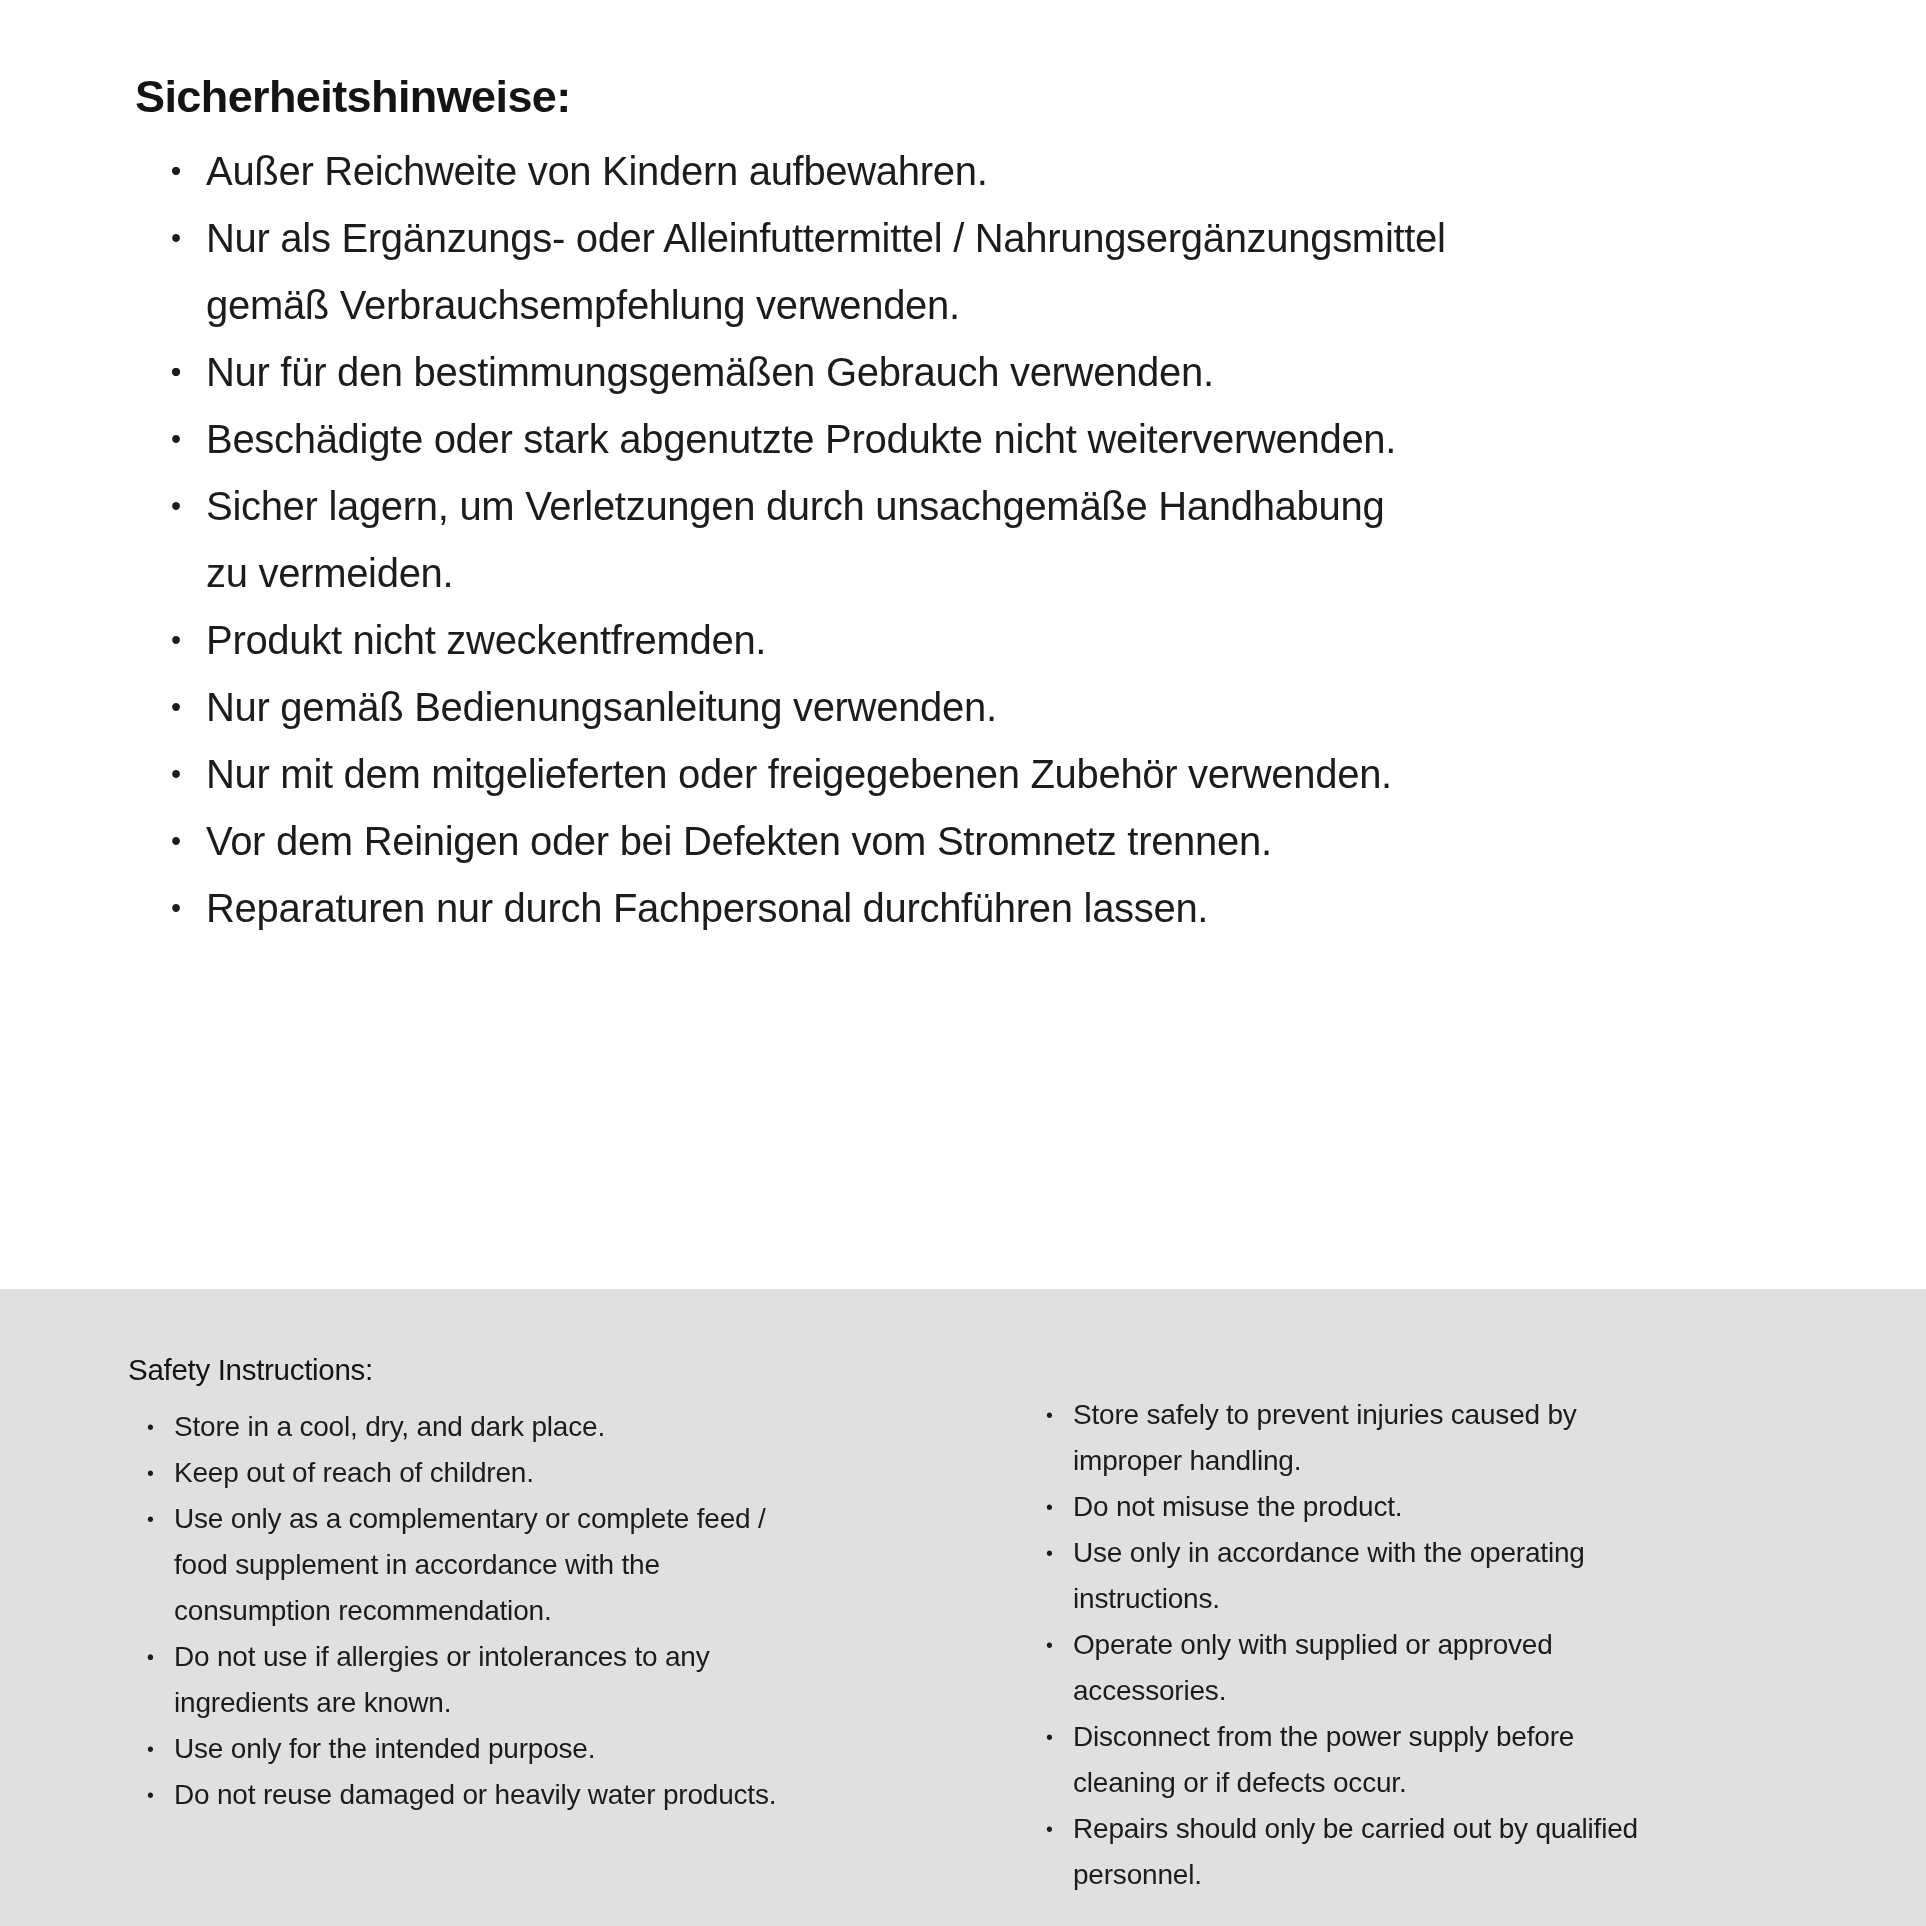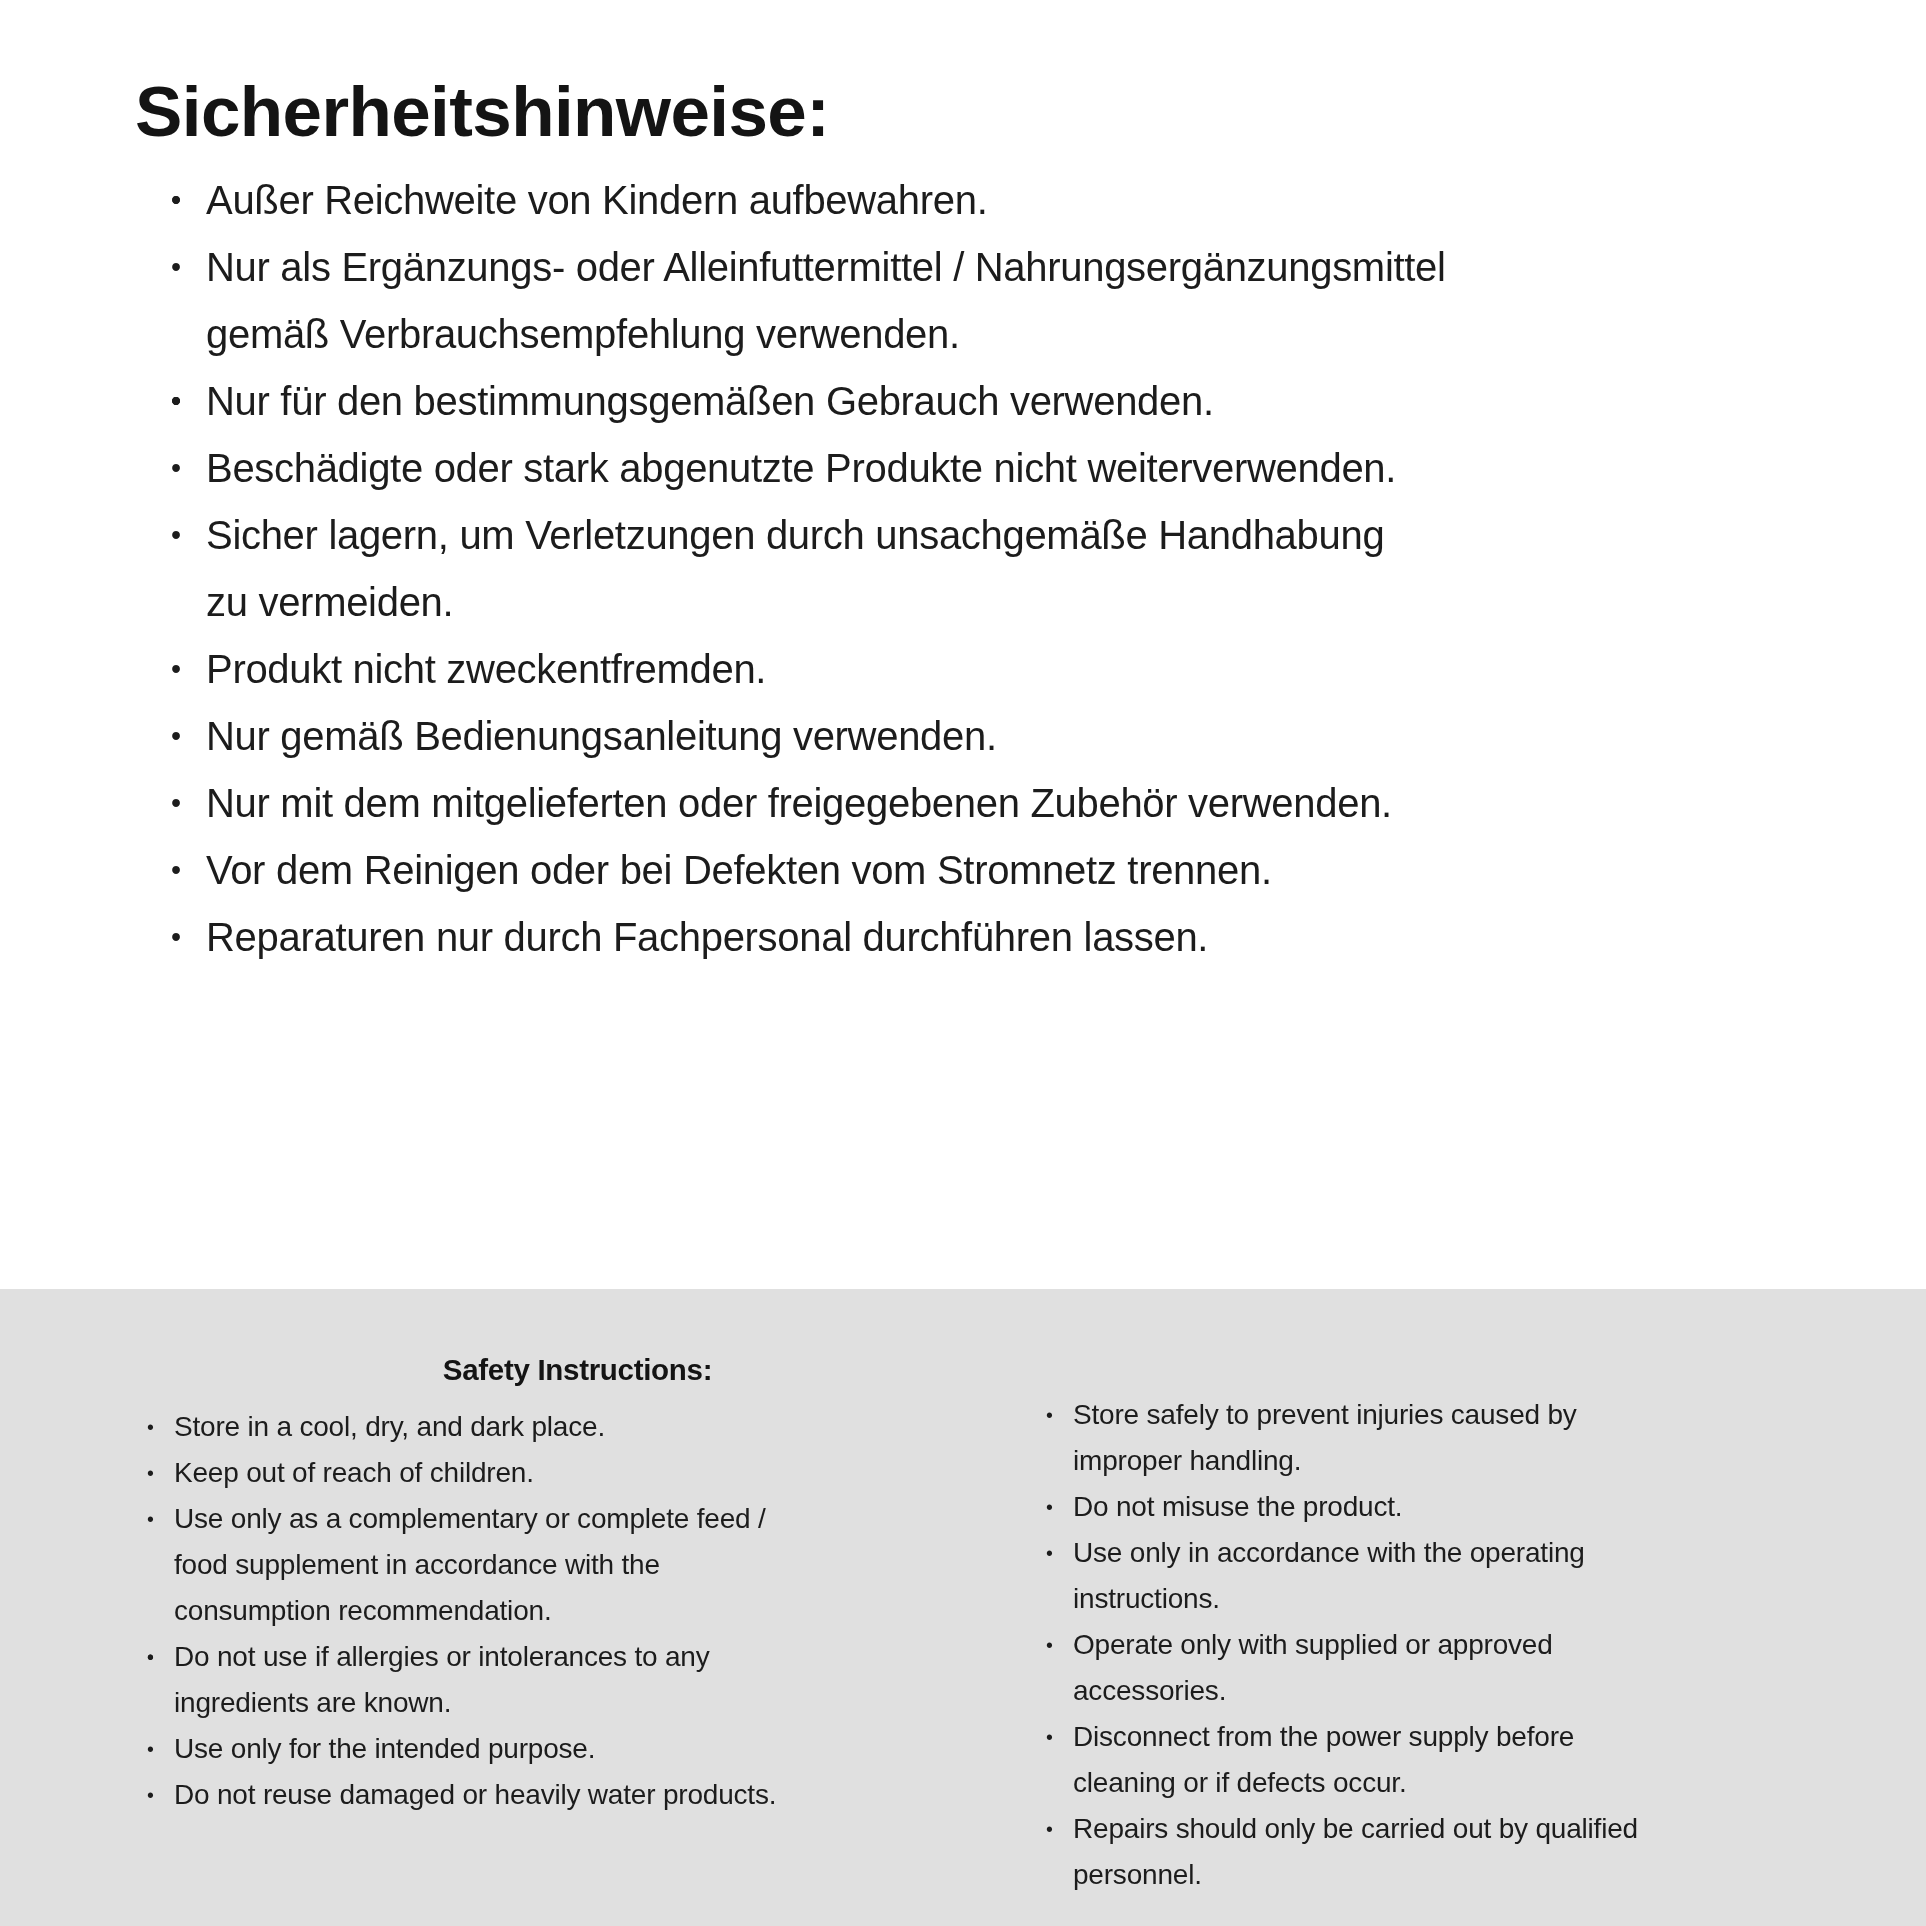--- a/index.html
+++ b/index.html
@@ -24,21 +24,21 @@
     position: absolute;
     top: 0; left: 0;
     width: 1926px;
     height: 1289px;
     box-sizing: border-box;
     padding: 71px 51px 0 135px;
     background: #ffffff;
   }
   .de-title {
     margin: 0 0 15.4px 0;
-    font-size: 71px;
+    font-size: 45px;
     font-weight: 700;
     letter-spacing: -0.6px;
     color: #141414;
   }
   ul.de-list {
     list-style: none;
     margin: 0;
     padding: 0 0 0 36px;
     font-size: 40px;
     line-height: 67px;
@@ -71,24 +71,23 @@
     flex: 0 0 899px;
     width: 899px;
   }
   .en-col-right {
     flex: 1 1 auto;
     padding-top: 39px;
   }
   .en-title {
     margin: 0 0 16.7px 0;
     font-size: 29.5px;
-    font-weight: 700;
+    font-weight: 400;
     letter-spacing: -0.3px;
     color: #141414;
-    text-align: center;
   }
   ul.en-list {
     list-style: none;
     margin: 0;
     padding: 0 0 0 19px;
     font-size: 28px;
     line-height: 46px;
     letter-spacing: -0.2px;
   }
   ul.en-list > li {

